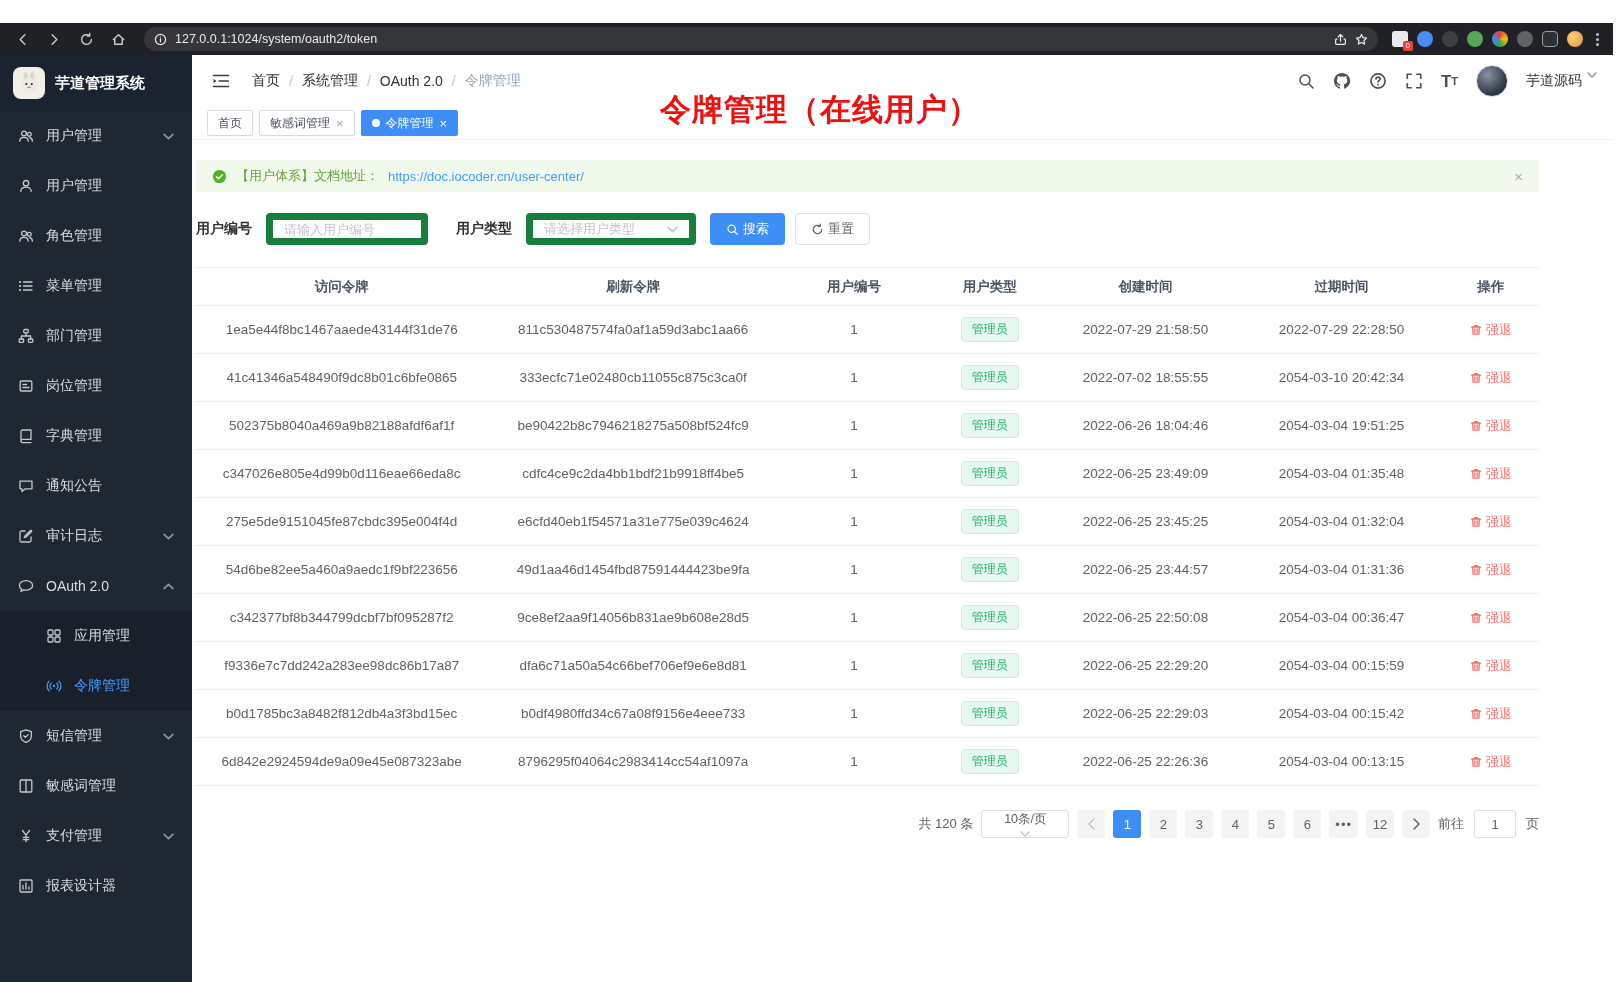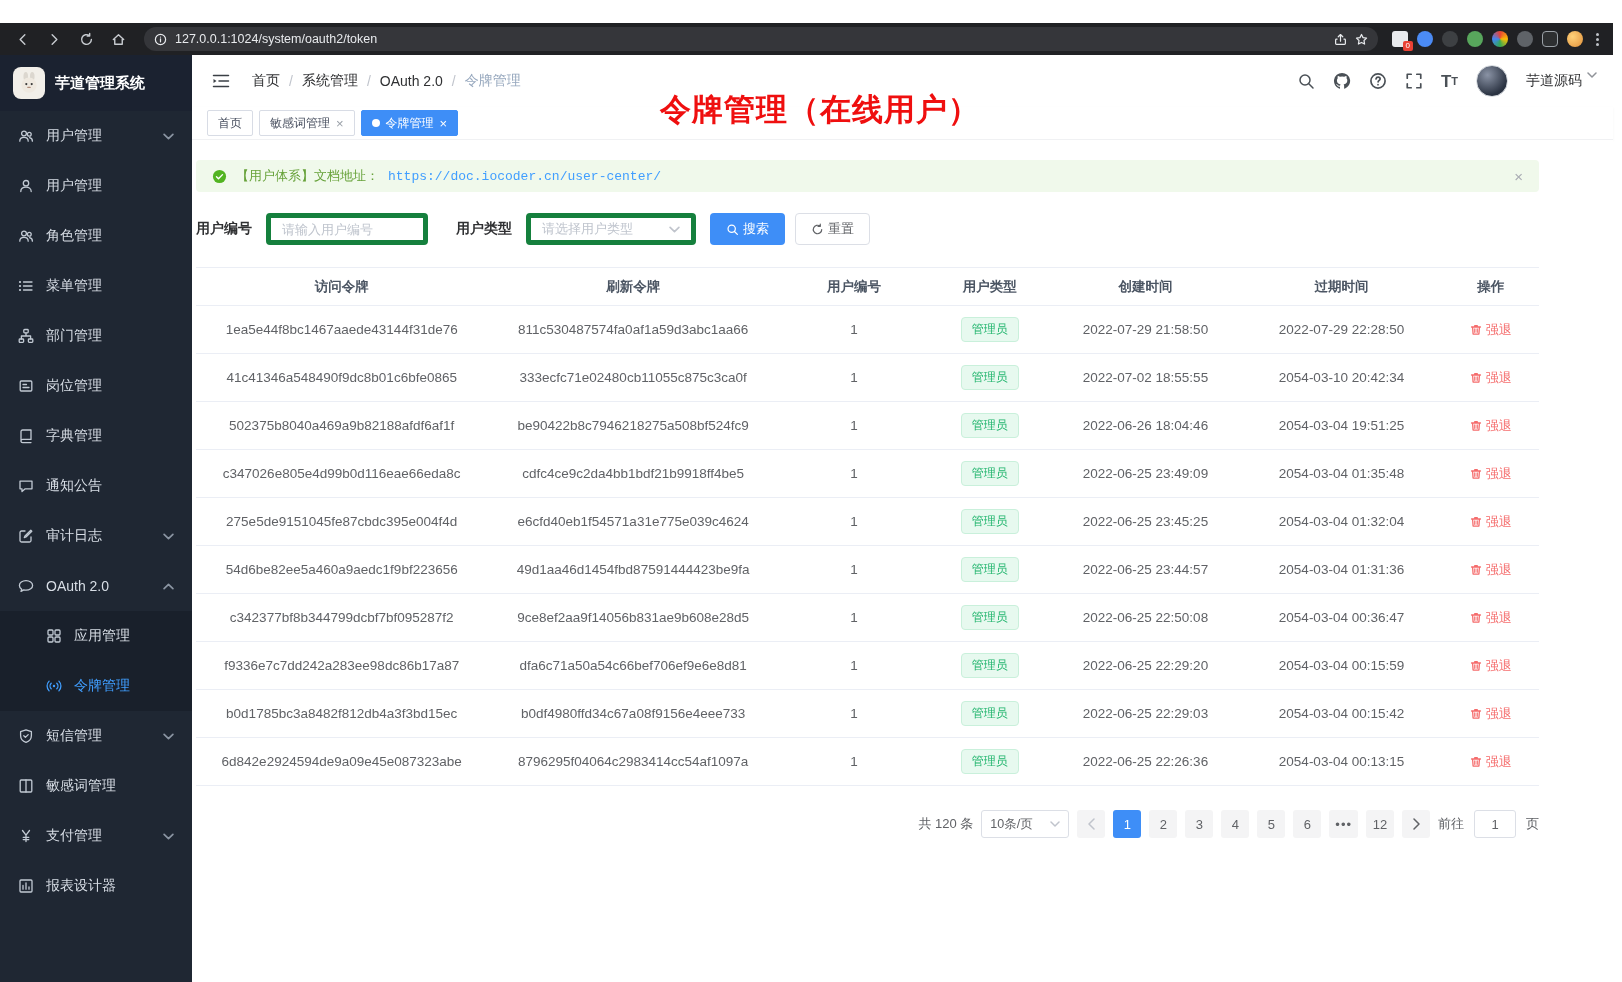--- a/index.html
+++ b/index.html
@@ -67,46 +67,46 @@
   .tab.active { background:#3e8ef7; border-color:#3e8ef7; color:#fff; }
   .tab.active .tab-close { color:#fff; }
   .tab-dot { width:8px; height:8px; border-radius:50%; background:#fff; }
 
   
   .content { flex:1; padding:20px 74px 0 4px; background:#fff; }
 
   .alert { height:32px; background:#f0f9eb; border-radius:4px; display:flex; align-items:center; gap:9px; padding:0 16px; font-size:13px; }
   .alert svg { width:15px; height:15px; flex:none; }
   .alert-text { color:#67a23a; }
-  .alert-link { color:#409eff; cursor:pointer;font-family:Liberation Mono, monospace; }
+  .alert-link { color:#409eff; cursor:pointer; }
   .alert-close { margin-left:auto; color:#a8abb2; font-size:15px; cursor:pointer; }
 
   .filters { margin-top:21px; display:flex; align-items:center; }
   .flabel { font-size:14px; font-weight:700; color:#303133; margin-right:14px; }
-  .finput, .fselect { height:32px; border:5px solid #15803d; border-radius:4px; background:#fff; font-size:13px; color:#606266; }
+  .finput, .fselect { height:32px; border:7px solid #15803d; border-radius:4px; background:#fff; font-size:13px; color:#606266; }
   .finput { width:162px; padding:0 11px; outline:none; }
   .finput::placeholder { color:#bfc4cd; }
   .fselect { width:170px; display:flex; align-items:center; justify-content:space-between; padding:0 11px; cursor:pointer; }
   .fselect .ph { color:#bfc4cd; }
   .fselect svg { width:11px; height:7px; color:#c0c4cc; }
   .gap1 { width:14px; } .gap2 { width:10px; }
   .btn { height:32px; display:inline-flex; align-items:center; gap:4px; padding:0 15px; border-radius:4px; font-size:13px; cursor:pointer; border:1px solid transparent; }
   .btn svg { width:13px; height:13px; }
   .btn-primary { background:#3e8ef7; color:#fff; }
   .btn-plain { background:#fff; border-color:#dcdfe6; color:#606266; }
 
   table.grid { margin-top:22px; width:100%; border-collapse:collapse; table-layout:fixed; }
   table.grid th { height:38px; font-size:13.5px; font-weight:700; color:#4b5563; border-top:1px solid #ebeef5; border-bottom:1px solid #ebeef5; text-align:center; }
   table.grid td { height:48px; font-size:13.5px; color:#606266; border-bottom:1px solid #ebeef5; text-align:center; white-space:nowrap; overflow:hidden; }
   .tag-success { display:inline-block; padding:3px 10px; font-size:12px; border-radius:4px; background:#e7f9ef; color:#1fb46c; border:1px solid #c9f0db; }
   .kick { display:inline-flex; align-items:center; gap:4px; color:#f56c6c; font-size:13px; cursor:pointer; }
   .kick svg { width:12px; height:12px; }
 
   .pager { margin-top:24px; display:flex; align-items:center; justify-content:flex-end; gap:8px; font-size:13px; color:#606266; }
-  .psize { width:88px; height:28px; border:1px solid #dcdfe6; border-radius:3px; display:flex; align-items:center; justify-content:space-between; padding:0 8px; cursor:pointer; font-size:12.5px; }
+  .psize { width:88px; height:28px; border:1px solid #dcdfe6; border-radius:3px; display:flex; align-items:center; justify-content:space-between; padding:0 8px; cursor:pointer; font-size:12.5px;flex-direction:column; }
   .psize svg { width:10px; height:6px; color:#c0c4cc; }
   .pbtn { min-width:28px; height:28px; background:#f4f4f5; border:none; border-radius:3px; display:inline-flex; align-items:center; justify-content:center; font-size:13px; color:#606266; cursor:pointer; font-family:inherit; padding:0 6px; }
   .pbtn svg { width:9px; height:12px; }
   .pbtn.disabled { color:#c0c4cc; cursor:default; }
   .pbtn.active { background:#3e8ef7; color:#fff; }
   .pbtn.more { letter-spacing:1px; }
   .goto { width:42px; height:28px; border:1px solid #dcdfe6; border-radius:3px; text-align:center; font-size:13px; color:#606266; outline:none; margin:0 2px; }
 
   .annotation { position:absolute; left:660px; top:66px; font-size:31px; font-weight:800; color:#ef0f0f; z-index:50; letter-spacing:1px; white-space:nowrap; }
 </style>

